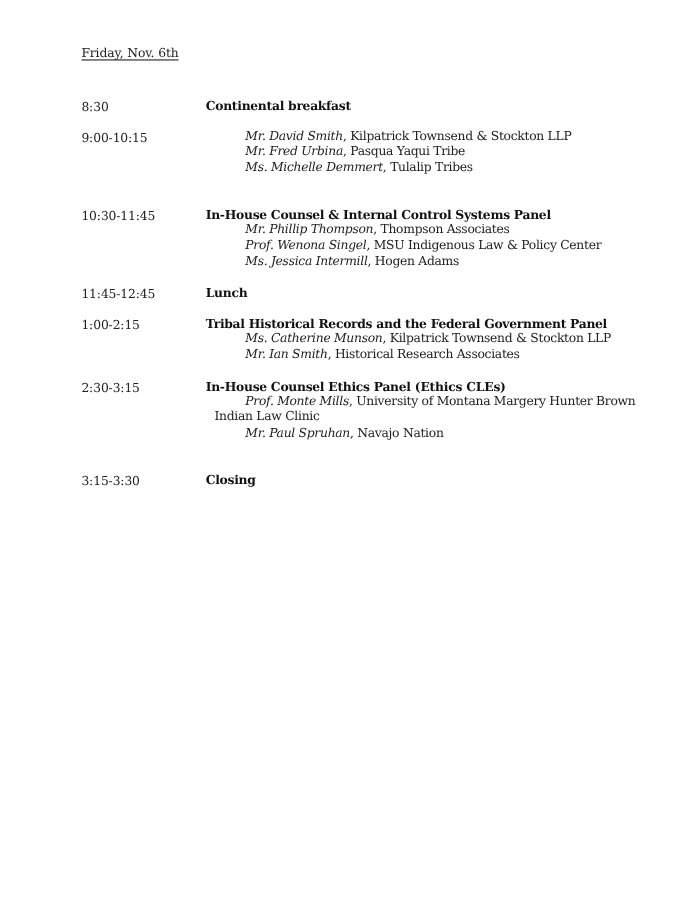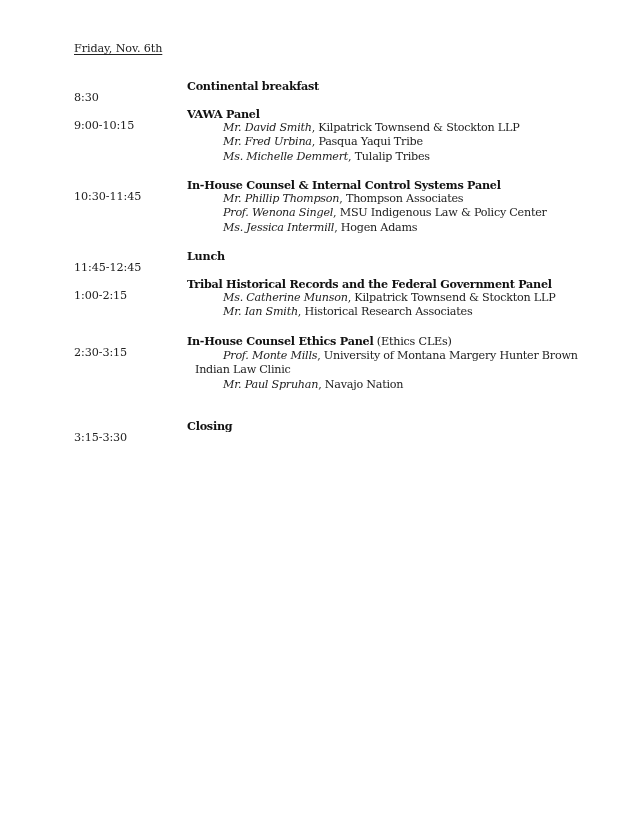--- a/index.html
+++ b/index.html
@@ -44,31 +44,31 @@
       position: absolute;
       left: 0;
       top: 16px;
       width: 110px;
       color: #222;
       letter-spacing: -0.1px;
     }
     .content {
       position: absolute;
       left: 113px;
-      top: 4px;
+      top: 14px;
       width: 410px;
     }
     .title {
       font-weight: bold;
       white-space: nowrap;
       letter-spacing: -0.25px;
       color: #111;
     }
     .title-note {
-      font-weight: normal;
+      font-weight: bold;
       letter-spacing: -0.2px;
     }
     .speaker {
       white-space: nowrap;
       letter-spacing: -0.25px;
       color: #222;
     }
     .speaker .name {
       font-style: italic;
       margin-left: 36px;
@@ -88,21 +88,20 @@
   <div class="row" style="top:75px;">
     <div class="time">8:30</div>
     <div class="content">
       <div class="title">Continental breakfast</div>
     </div>
   </div>
 
   <div class="row" style="top:103px;">
     <div class="time">9:00-10:15</div>
     <div class="content">
-      <div class="title">VAWA Panel</div>
       <div class="speaker"><span class="name">Mr. David Smith</span><span>, Kilpatrick Townsend &amp; Stockton LLP</span></div>
       <div class="speaker"><span class="name">Mr. Fred Urbina</span><span>, Pasqua Yaqui Tribe</span></div>
       <div class="speaker"><span class="name">Ms. Michelle Demmert</span><span>, Tulalip Tribes</span></div>
     </div>
   </div>
 
   <div class="row" style="top:174px;">
     <div class="time">10:30-11:45</div>
     <div class="content">
       <div class="title">In-House Counsel &amp; Internal Control Systems Panel</div>

